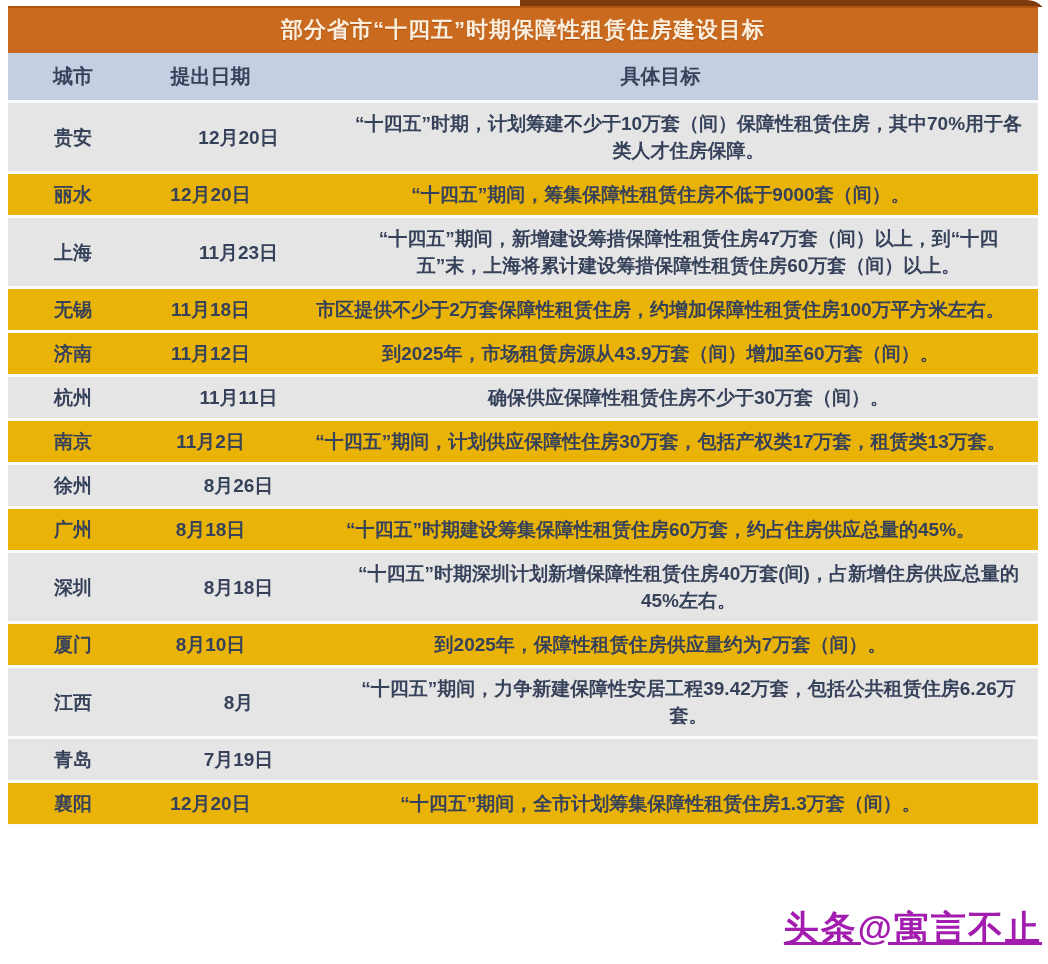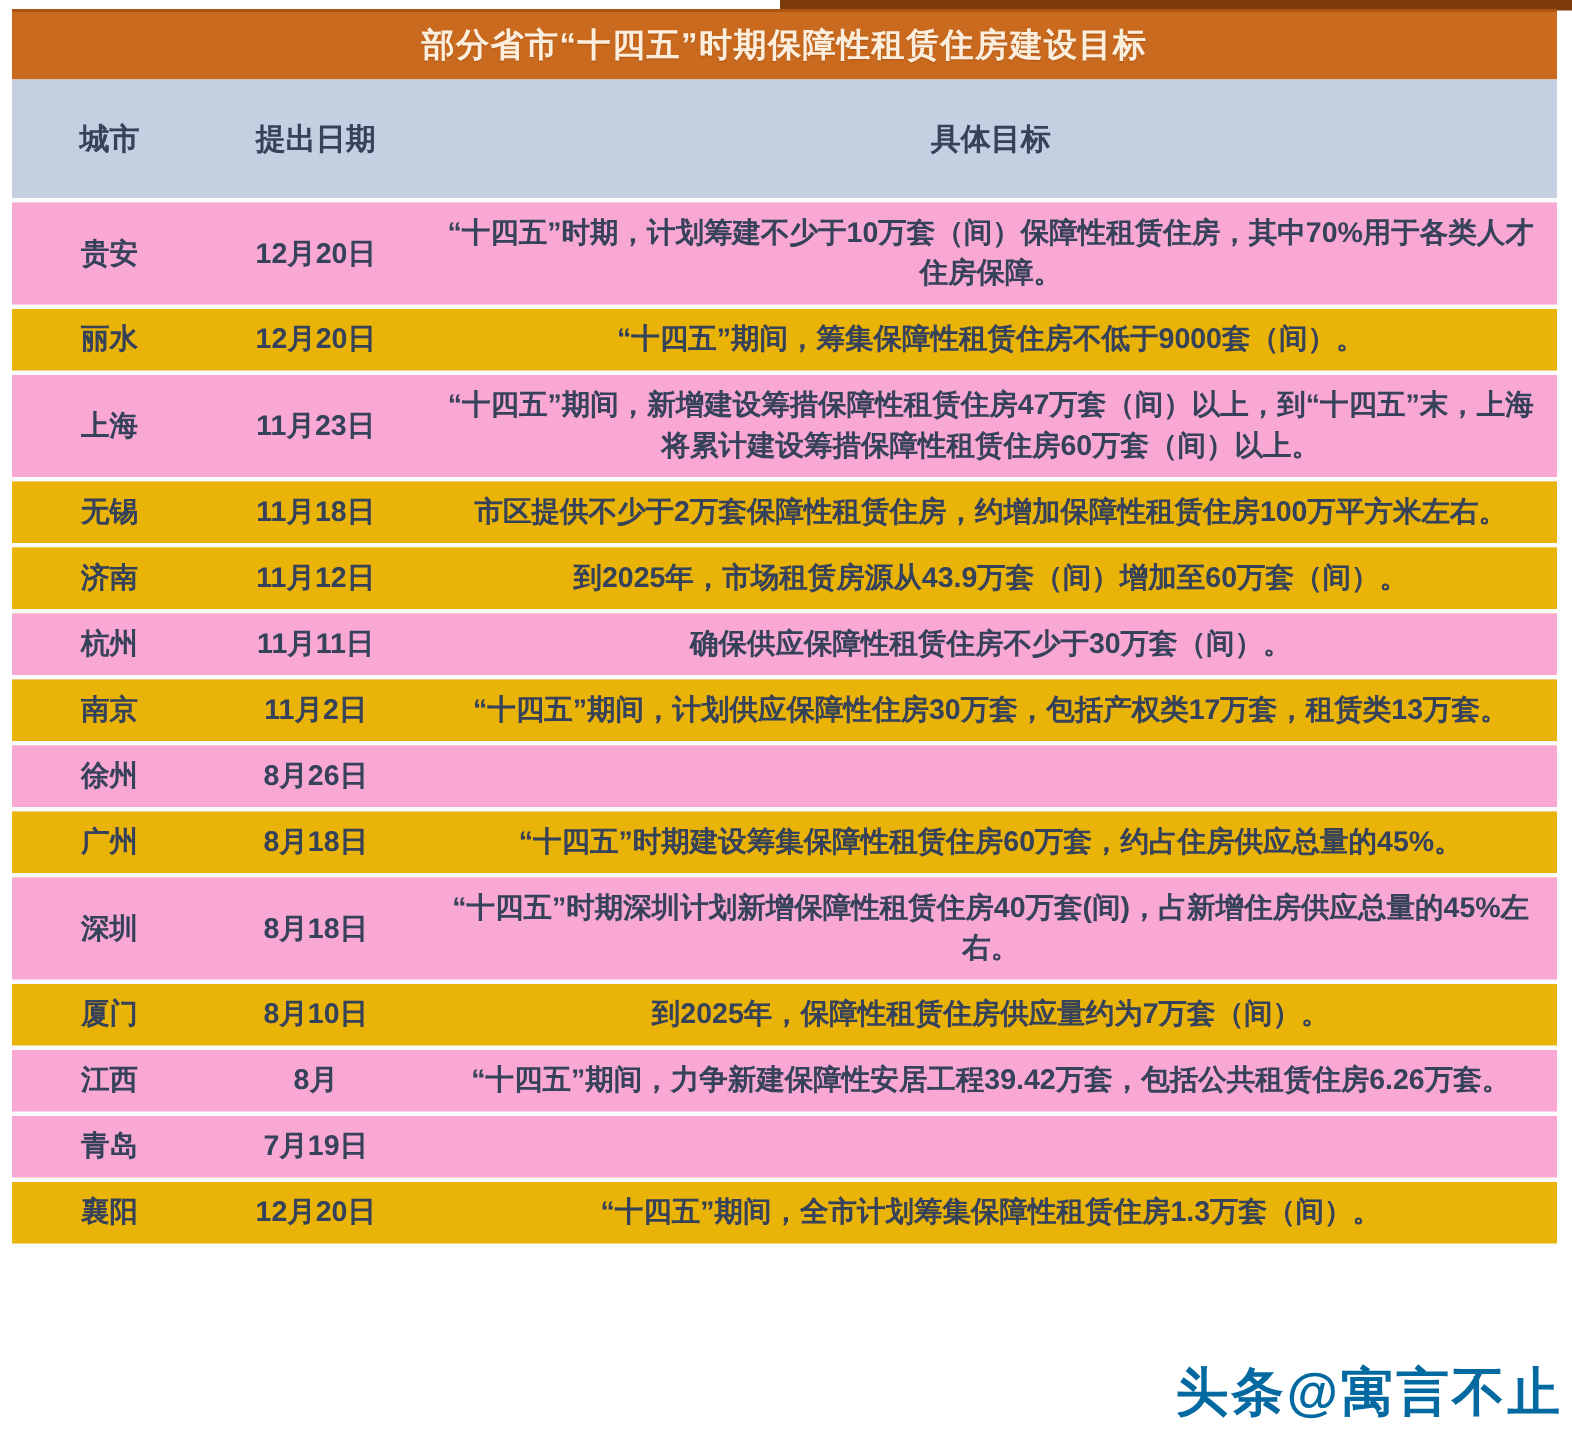--- a/index.html
+++ b/index.html
@@ -7,20 +7,21 @@
     padding: 0;
     background: #ffffff;
     font-family: "Liberation Sans", "DejaVu Sans", sans-serif;
   }
   .page {
     position: relative;
     width: 1048px;
     height: 964px;
     background: #ffffff;
     overflow: hidden;
+    border-radius: 21px;
   }
   .top-artifact {
     position: absolute;
     top: 0;
     left: 520px;
     right: 0;
     height: 7px;
     background: #7d3a0c;
   }
   .table-wrap {
@@ -43,29 +44,29 @@
   .hdr-row, .row {
     display: flex;
     align-items: center;
     border-bottom: 3px solid #fafbfd;
     color: #36415a;
   }
   .hdr-row {
     background: #c5cfe2;
     font-size: 20px;
     font-weight: bold;
-    padding: 26px 0;
+    padding: 10px 0;
   }
   .row {
     font-size: 19px;
     font-weight: 600;
     padding: 7px 0;
     line-height: 27px;
   }
-  .row-light { background: #f9a8d4; }
+  .row-light { background: #e5e5e5; gap: 28px; }
   .row-dark  { background: #eab308; }
   .cell-city {
     width: 130px;
     flex: 0 0 130px;
     text-align: center;
   }
   .cell-date {
     width: 145px;
     flex: 0 0 145px;
     text-align: center;
@@ -74,28 +75,29 @@
     flex: 1 1 auto;
     text-align: center;
     padding: 0 12px;
   }
   .watermark {
     position: absolute;
     right: 6px;
     bottom: 12px;
     font-size: 35px;
     font-weight: bold;
-    color: #0369a1;
+    color: #a21caf;
     letter-spacing: 2px;
     text-shadow:
       -2px -2px 0 #ffffff, 2px -2px 0 #ffffff,
       -2px  2px 0 #ffffff, 2px  2px 0 #ffffff,
       0 -2px 0 #ffffff, 0 2px 0 #ffffff,
       -2px 0 0 #ffffff, 2px 0 0 #ffffff;
     white-space: nowrap;
+    text-decoration: underline;
   }
 </style>
 </head>
 <body>
 
 <div class="page">
   <div class="top-artifact"></div>
 
   <div class="table-wrap">
     <div class="title-bar">部分省市“十四五”时期保障性租赁住房建设目标</div>

